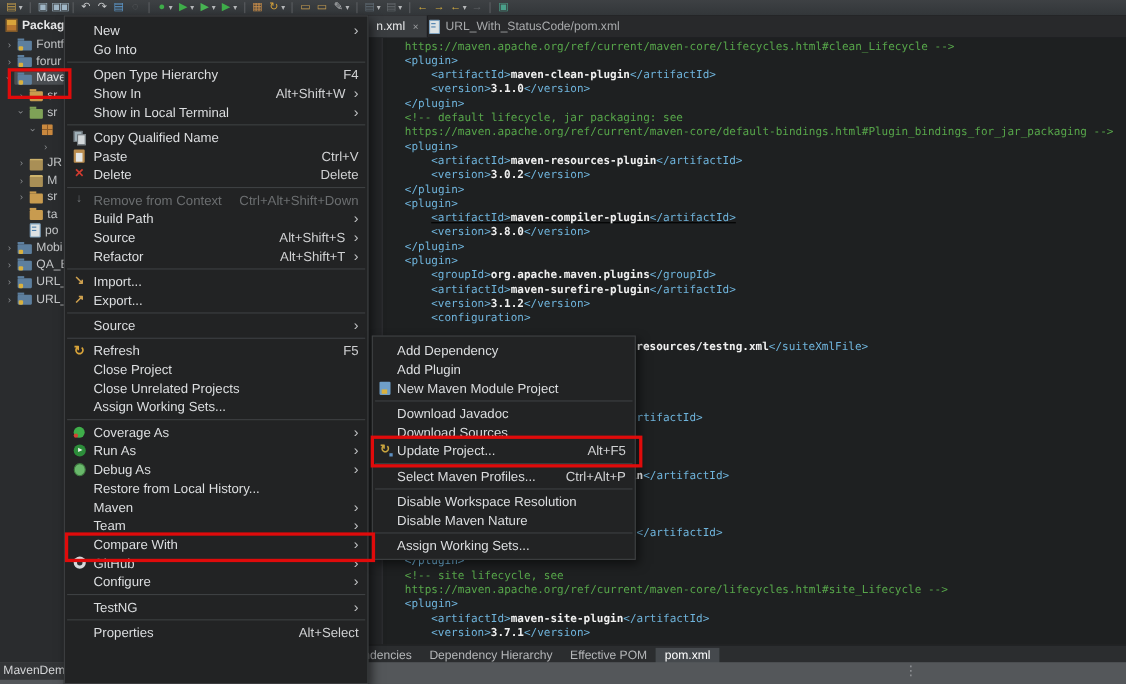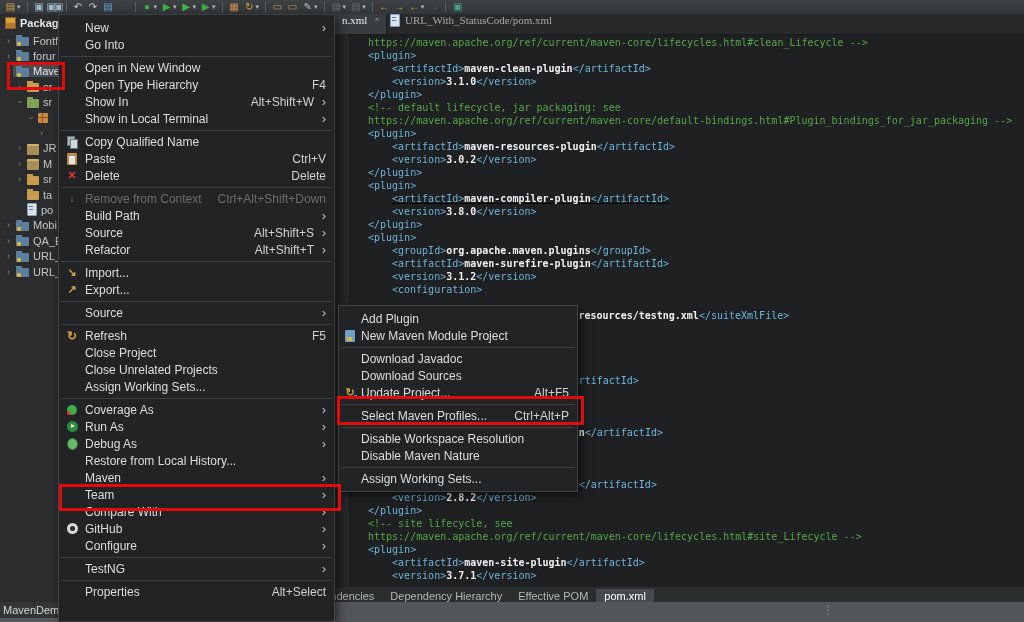--- a/index.html
+++ b/index.html
@@ -39,22 +39,22 @@
   .ti-pkg{width:10px;height:10px;background:
     linear-gradient(90deg,transparent 45%,#8a5a28 45%,#8a5a28 55%,transparent 55%),
     linear-gradient(transparent 45%,#8a5a28 45%,#8a5a28 55%,transparent 55%),#c9883e;}
   .ti-lib{width:12px;height:9px;background:#a98f56;border-top:2px solid #cdb36c;margin-top:2px;}
   .ti-file{width:8px;height:11px;background:#dde2e4;border:1px solid #7fa3c0;}
   .ti-file::after{content:"";position:absolute;left:1px;top:2px;width:4px;height:1px;background:#4a7fad;box-shadow:0 3px 0 #4a7fad;}
 
   
   #editor{position:absolute;left:335px;top:14px;width:689px;height:588px;background:#1e2021;}
   #etabbar{position:absolute;left:0;top:0;width:689px;height:20px;background:#28292b;border-bottom:1px solid #1b1c1e;}
-  .etab{position:absolute;top:0;height:20px;display:flex;gap:5px;
-        padding:0 7px;font-size:11px;color:#a7a9ab;font-family:Liberation Serif, serif;}
+  .etab{position:absolute;top:0;height:20px;display:flex;align-items:center;gap:5px;
+        padding:0 7px;font-size:11px;color:#a7a9ab;}
   .etab.active{background:#3a3d40;color:#e9eaeb;border-right:1px solid #1b1c1e;}
   .etab .close{color:#9fa2a4;font-size:9px;margin-left:2px;}
   #ecode{position:absolute;left:0;top:20px;width:689px;height:552px;overflow:hidden;}
   #gutter{position:absolute;left:0;top:0;width:12px;height:552px;background:#232527;border-right:1px solid #2e3032;}
   .code-line{position:absolute;left:12px;height:13px;line-height:13px;white-space:pre;
     font-family:"DejaVu Sans Mono",monospace;font-size:10px;}
   .sg-t{color:#6fb4dc;}
   .sg-x{color:#f0f0f0;font-weight:600;}
   .sg-c{color:#57a64a;}
   #hscroll-shade{position:absolute;left:0;bottom:0;width:689px;height:14px;background:#141516;}
@@ -399,24 +399,20 @@
         <span class="mi-label">New</span>
         <span class="mi-arrow">›</span>
       </div>
       <div class="menu-item">
         <span class="mi-icon"></span>
         <span class="mi-label">Go Into</span>
       </div>
       <div class="menu-sep"></div>
       <div class="menu-item">
         <span class="mi-icon"></span>
-        <span class="mi-label">Open in New Window</span>
-      </div>
-      <div class="menu-item">
-        <span class="mi-icon"></span>
         <span class="mi-label">Open Type Hierarchy</span>
         <span class="mi-sc">F4</span>
       </div>
       <div class="menu-item">
         <span class="mi-icon"></span>
         <span class="mi-label">Show In</span>
         <span class="mi-sc">Alt+Shift+W</span>
         <span class="mi-arrow">›</span>
       </div>
       <div class="menu-item">
@@ -569,20 +565,24 @@
         <span class="mi-arrow">›</span>
       </div>
       <div class="menu-sep"></div>
       <div class="menu-item">
         <span class="mi-icon"></span>
         <span class="mi-label">Properties</span>
         <span class="mi-sc">Alt+Select</span>
       </div>
     </div>
   <div id="sub-menu" class="menu sub">
+      <div class="menu-item">
+        <span class="mi-icon"></span>
+        <span class="mi-label">Add Dependency</span>
+      </div>
       <div class="menu-item">
         <span class="mi-icon"></span>
         <span class="mi-label">Add Plugin</span>
       </div>
       <div class="menu-item">
         <span class="mi-icon">
           <span class="ic ic-mvnmodule"></span>
         </span>
         <span class="mi-label">New Maven Module Project</span>
       </div>

